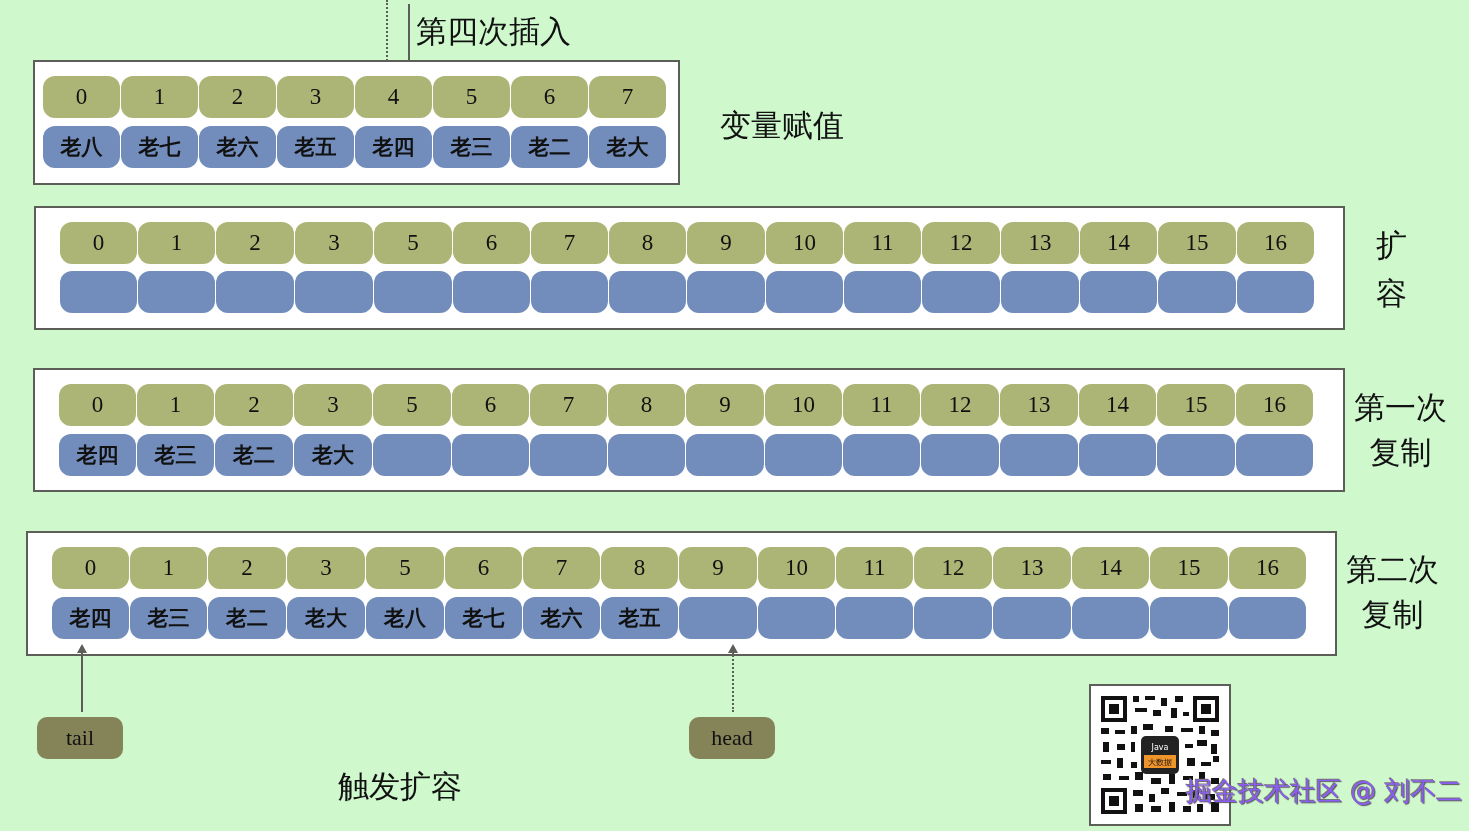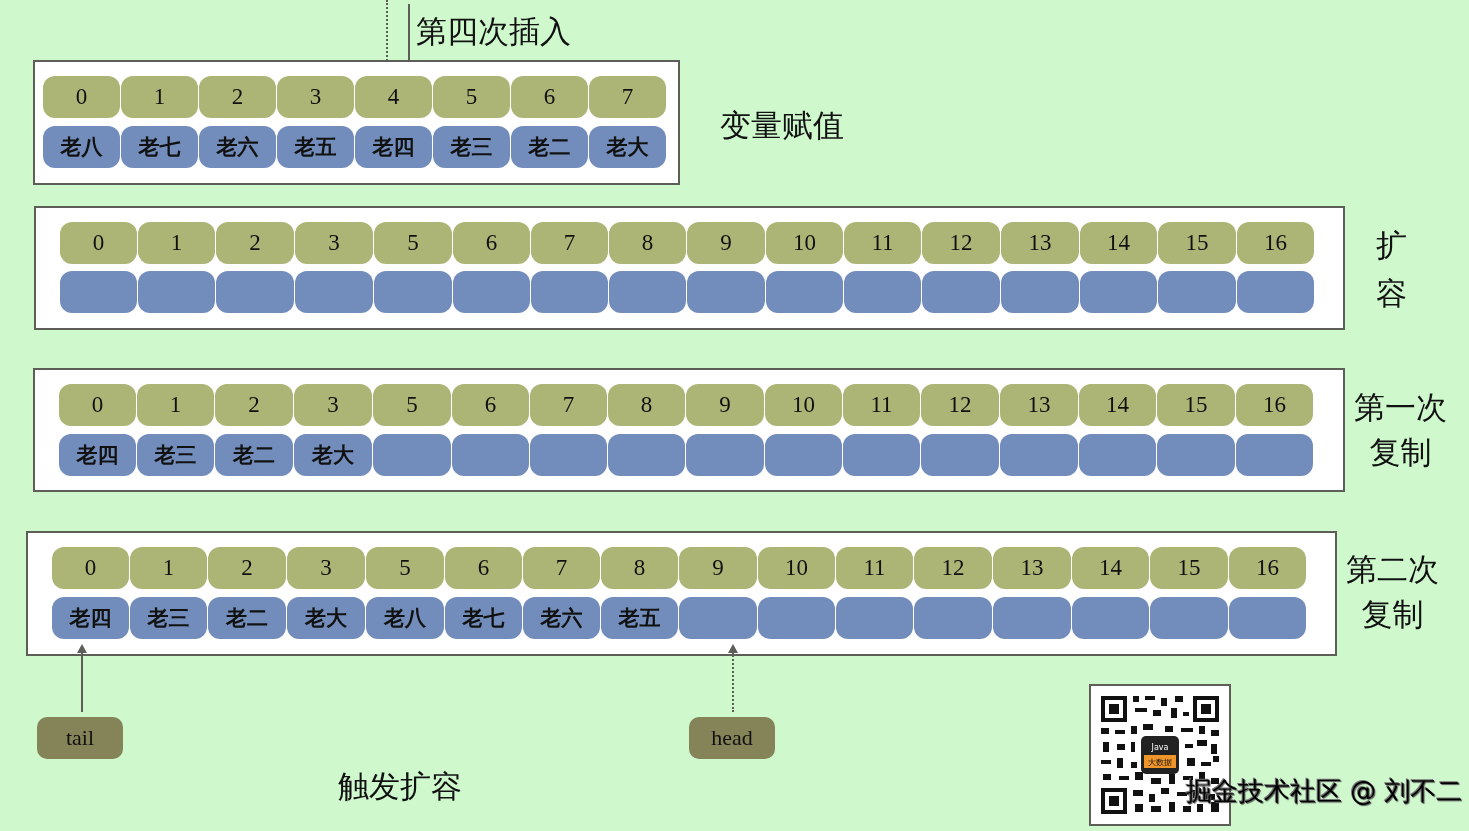--- a/index.html
+++ b/index.html
@@ -38,21 +38,21 @@
       border-left: 5px solid transparent; border-right: 5px solid transparent;
     }
     .arrow-head-down { border-top: 9px solid #5e5e58; }
     .arrow-head-up { border-bottom: 9px solid #5e5e58; }
     .qr {
       position: absolute; left: 1053px; top: 684px; width: 142px; height: 142px;
       background: #fff; border: 2px solid #5e5e58; box-sizing: border-box; margin-left: 36px;
     }
     .watermark {
       position: absolute; left: 1186px; top: 774px; font-size: 26px;
-      color: #000000; text-shadow: 1px 1px 1px #555, -1px -1px 0 #777;
+      color: #8b5cf6; text-shadow: 1px 1px 1px #555, -1px -1px 0 #777;
       font-family: "DejaVu Sans", sans-serif; white-space: nowrap;
     }
   </style>
 </head>
 <body>
 
 <div class="arrow-line arrow-dotted" style="left:386px; top:0px; height:64px;"></div>
 <div class="arrow-head-down" style="left:382px; top:63px;"></div>
 <div class="arrow-line arrow-solid" style="left:408px; top:4px; height:60px;"></div>
 <div class="arrow-head-down" style="left:404px; top:63px;"></div>

